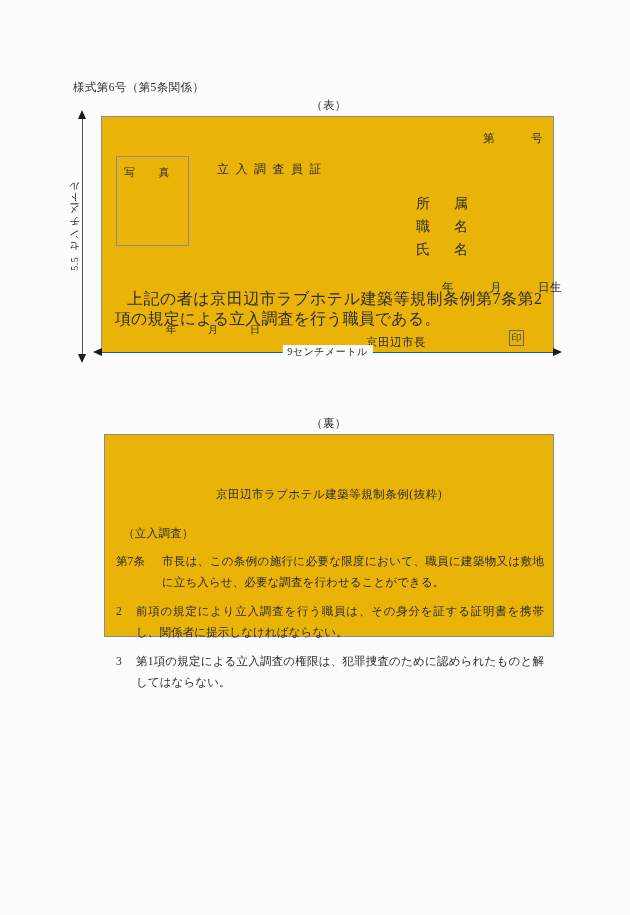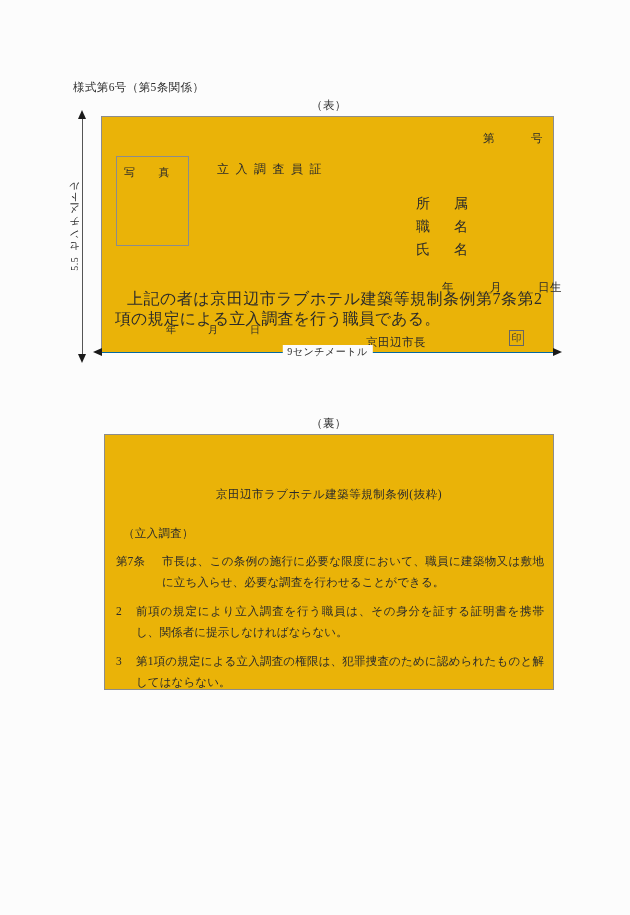--- a/index.html
+++ b/index.html
@@ -56,21 +56,21 @@
   .card-front {
     left: 101px;
     top: 116px;
     width: 453px;
     height: 237px;
   }
   .card-back {
     left: 104px;
     top: 434px;
     width: 450px;
-    height: 256px;
+    height: 203px;
   }
 
   
   .dim-v {
     position: absolute;
     left: 82px;
     top: 118px;
     height: 237px;
     width: 1px;
     background: #555;

